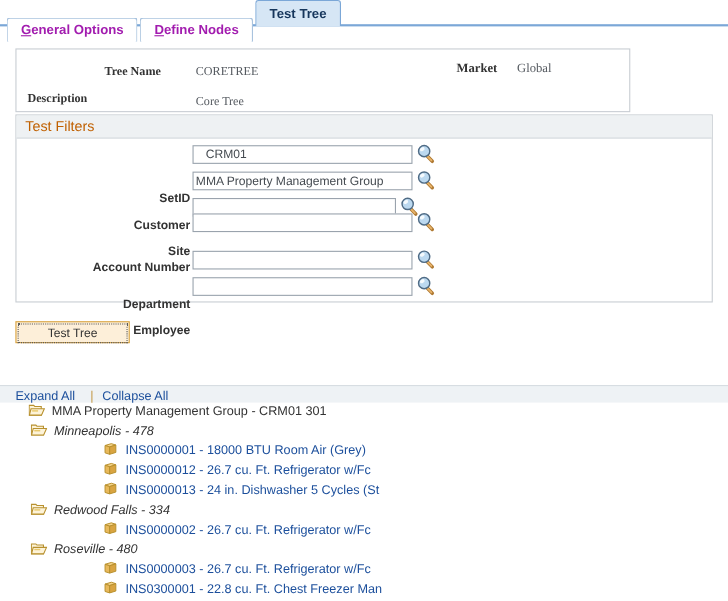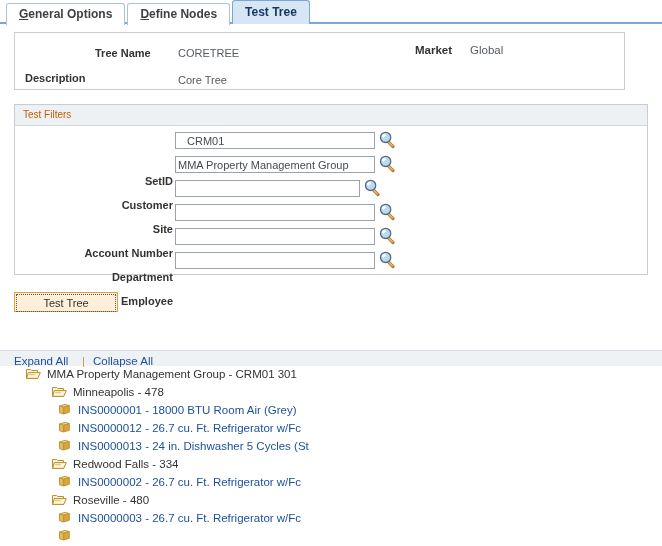--- a/index.html
+++ b/index.html
@@ -27,51 +27,52 @@
     box-sizing: border-box;
   }
   .tab {
     display: inline-block;
     height: 22px;
     line-height: 21px;
     padding: 0 12px;
     margin-right: 2px;
     font-size: 12px;
     font-weight: bold;
-    color: #404040;
+    color: #a21caf;
     border: 1px solid #a9c3de;
     border-bottom: none;
     border-radius: 3px 3px 0 0;
     background: #ffffff;
     vertical-align: bottom;
     box-sizing: border-box;
     cursor: pointer;
     position: relative;
-    top: 1px;
+    top: 14px;
   }
   .tab.active {
     background: #d6e6f5;
     color: #16365c;
     top: 0;
     height: 24px;
     line-height: 23px;
     border-color: #7ba7d7;
   }
   .tab u { text-decoration: underline; }
 
   
   .header-panel {
     position: absolute;
     left: 14px;
-    top: 32px;
-    width: 611px;
+    top: 44px;
+    width: 559px;
     height: 58px;
     border: 1px solid #c8cdd3;
     background: #ffffff;
     box-sizing: border-box;
+    font-family: Liberation Serif, serif;
   }
   .hdr-row { position: absolute; font-size: 11px; }
   .lbl-bold { font-weight: bold; color: #333333; }
   .val { color: #555a60; }
 
   .hdr-treename-lbl { left: 80px;  top: 14px; }
   .hdr-treename-val { left: 163px; top: 14px; }
   .hdr-market-lbl   { left: 400px; top: 11px; font-size: 11.5px;}
   .hdr-market-val   { left: 455px; top: 11px; font-size: 11.5px;}
   .hdr-desc-lbl     { left: 10px;  top: 39px; }
@@ -88,21 +89,21 @@
     background: #ffffff;
     box-sizing: border-box;
   }
   .filters-title {
     height: 20px;
     line-height: 20px;
     padding-left: 8px;
     background: #eef1f3;
     border-bottom: 1px solid #d4d9de;
     color: #c06000;
-    font-size: 10px;
+    font-size: 13px;
   }
   .fields-area {
     position: relative;
     padding-top: 6px;
   }
   .frow {
     position: absolute;
     left: 0;
     width: 100%;
     height: 24px;
@@ -215,22 +216,22 @@
   .tlabel {
     font-size: 11.5px;
     color: #333333;
   }
   a.tlabel {
     color: #1c4f9c;
     text-decoration: none;
     cursor: pointer;
   }
   .lvl0 { padding-left: 26px; }
-  .lvl1 { padding-left: 52px; }
-  .lvl2 { padding-left: 57px; }
+  .lvl1 { padding-left: 28px; font-style: italic; }
+  .lvl2 { padding-left: 57px; margin-left: 36px; }
 </style>
 </head>
 <body>
 
 <div class="tabbar">
   <div class="tab"><u>G</u><span>eneral Options</span></div><div class="tab"><u>D</u><span>efine Nodes</span></div><div class="tab active"><span>Test Tree</span></div>
 </div>
 
 <div class="header-panel">
   <div class="hdr-row hdr-treename-lbl lbl-bold">Tree Name</div>
@@ -273,21 +274,21 @@
         <input type="text" class="finput" value="" style="width: 185px;">
         <span class="lookup" style="left: 349px;">
           <svg width="17" height="18" viewBox="0 0 17 18">
             <line x1="7.2" y1="8.6" x2="14" y2="15.6" stroke="#b07a33" stroke-width="3.2" stroke-linecap="round"></line>
             <line x1="7.2" y1="8.6" x2="13.2" y2="14.8" stroke="#e8b46a" stroke-width="1.6" stroke-linecap="round"></line>
             <circle cx="6.6" cy="6.4" r="5.1" fill="#bcd9f0" stroke="#4f6b85" stroke-width="1.3"></circle>
             <ellipse cx="4.9" cy="4.6" rx="2.3" ry="1.6" fill="#ffffff" opacity="0.85" transform="rotate(-30 4.9 4.6)"></ellipse>
           </svg>
         </span>
       </div>
-      <div class="frow" style="top: 78px;">
+      <div class="frow" style="top: 68px;">
         <div class="flabel">Account Number</div>
         <input type="text" class="finput" value="" style="width: 200px;">
         <span class="lookup" style="left: 364px;">
           <svg width="17" height="18" viewBox="0 0 17 18">
             <line x1="7.2" y1="8.6" x2="14" y2="15.6" stroke="#b07a33" stroke-width="3.2" stroke-linecap="round"></line>
             <line x1="7.2" y1="8.6" x2="13.2" y2="14.8" stroke="#e8b46a" stroke-width="1.6" stroke-linecap="round"></line>
             <circle cx="6.6" cy="6.4" r="5.1" fill="#bcd9f0" stroke="#4f6b85" stroke-width="1.3"></circle>
             <ellipse cx="4.9" cy="4.6" rx="2.3" ry="1.6" fill="#ffffff" opacity="0.85" transform="rotate(-30 4.9 4.6)"></ellipse>
           </svg>
         </span>
@@ -372,14 +373,14 @@
         </svg></span><span class="tlabel">Roseville - 480</span></div>
     <div class="tnode lvl2"><span class="ticon"><svg width="15" height="13" viewBox="0 0 15 13">
           <path d="M2.5 3.0 L8.2 1.3 L12.3 2.6 L6.7 4.3 Z" fill="#f5d389" stroke="#b8912f" stroke-width="0.9"></path>
           <path d="M2.5 3.0 L6.7 4.3 L6.7 11.0 L2.5 9.7 Z" fill="#e8b95b" stroke="#b8912f" stroke-width="0.9"></path>
           <path d="M6.7 4.3 L12.3 2.6 L12.3 9.3 L6.7 11.0 Z" fill="#d9a441" stroke="#b8912f" stroke-width="0.9"></path>
         </svg></span><a class="tlabel">INS0000003 - 26.7 cu. Ft. Refrigerator w/Fc</a></div>
     <div class="tnode lvl2"><span class="ticon"><svg width="15" height="13" viewBox="0 0 15 13">
           <path d="M2.5 3.0 L8.2 1.3 L12.3 2.6 L6.7 4.3 Z" fill="#f5d389" stroke="#b8912f" stroke-width="0.9"></path>
           <path d="M2.5 3.0 L6.7 4.3 L6.7 11.0 L2.5 9.7 Z" fill="#e8b95b" stroke="#b8912f" stroke-width="0.9"></path>
           <path d="M6.7 4.3 L12.3 2.6 L12.3 9.3 L6.7 11.0 Z" fill="#d9a441" stroke="#b8912f" stroke-width="0.9"></path>
-        </svg></span></div>
+        </svg></span><a class="tlabel">INS0300001 - 22.8 cu. Ft. Chest Freezer Man</a></div>
   </div>
 
 </body></html>

